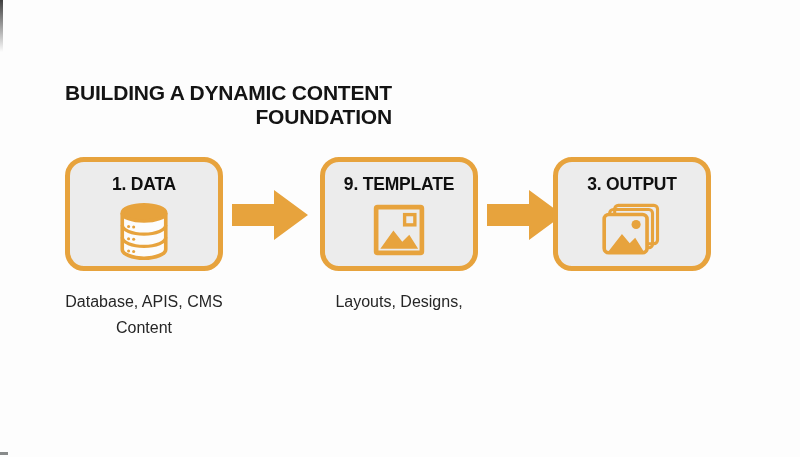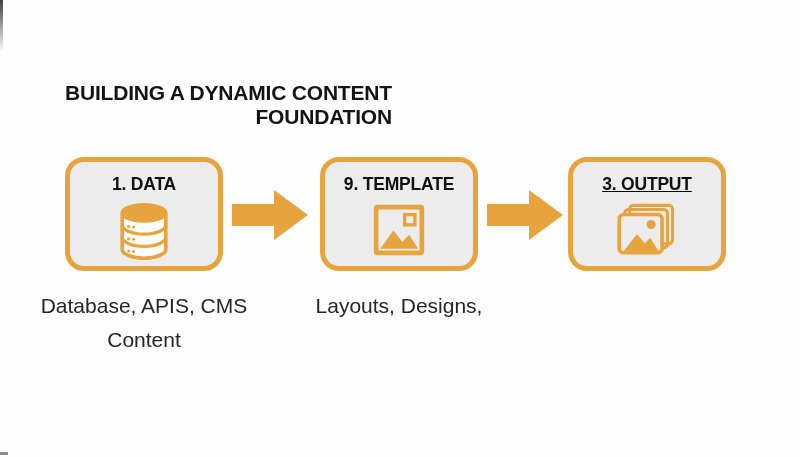--- a/index.html
+++ b/index.html
@@ -56,21 +56,21 @@
   .ic-white{fill:#FCFCFC;}
   .ic-bg{fill:var(--box-fill);}
   .arrow{
     position:absolute;top:187px;width:78px;height:56px;line-height:0;
   }
   .caption{
     position:absolute;top:289px;
     width:210px;
     text-align:center;
     color:var(--caption-color);
-    font-size:21px;
+    font-size:16px;
     line-height:1.62;
   }
 </style>
 </head>
 <body>
 
 <div class="slide">
 
   <div class="edge-artifact-top"></div>
   <div class="edge-artifact-bottom"></div>
@@ -115,21 +115,21 @@
       </svg>
     </div>
   </div>
 
   <div class="arrow" style="left:487px;">
     <svg width="78" height="56" viewBox="0 0 78 56">
       <polygon class="ic-fill" points="0,17 42,17 42,3 76,28 42,53 42,39 0,39"></polygon>
     </svg>
   </div>
 
-  <div class="box" style="left:568px;text-decoration:underline;">
+  <div class="box" style="left:553px;">
     <div class="box-label">3. OUTPUT</div>
     <div class="box-icon">
       <svg width="62" height="56" viewBox="0 0 68 58">
         <rect class="ic-stroke" stroke-width="3.4" x="15" y="2" width="47" height="42" rx="4"></rect>
         <rect class="ic-stroke" stroke-width="3.4" x="9.5" y="6.5" width="47" height="42" rx="4"></rect>
         <rect class="ic-bg" x="3" y="11.5" width="48" height="43" rx="5"></rect>
         <rect class="ic-stroke" stroke-width="4" x="3.5" y="12" width="47" height="42" rx="5"></rect>
         <circle class="ic-fill" cx="38.5" cy="23" r="5"></circle>
         <path class="ic-fill" d="M8.5 52 L23 33.5 L31.5 43.5 L37.5 37.5 L46.5 52 Z"></path>
       </svg>

